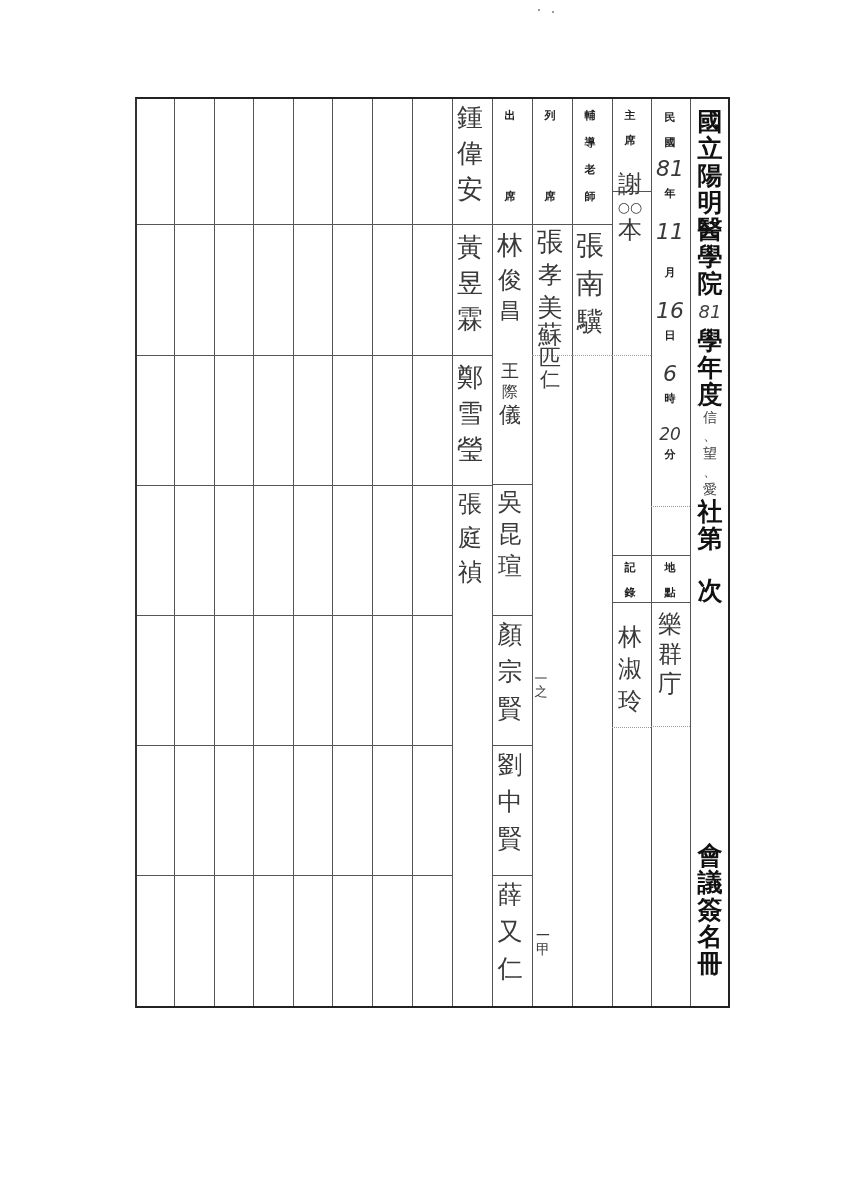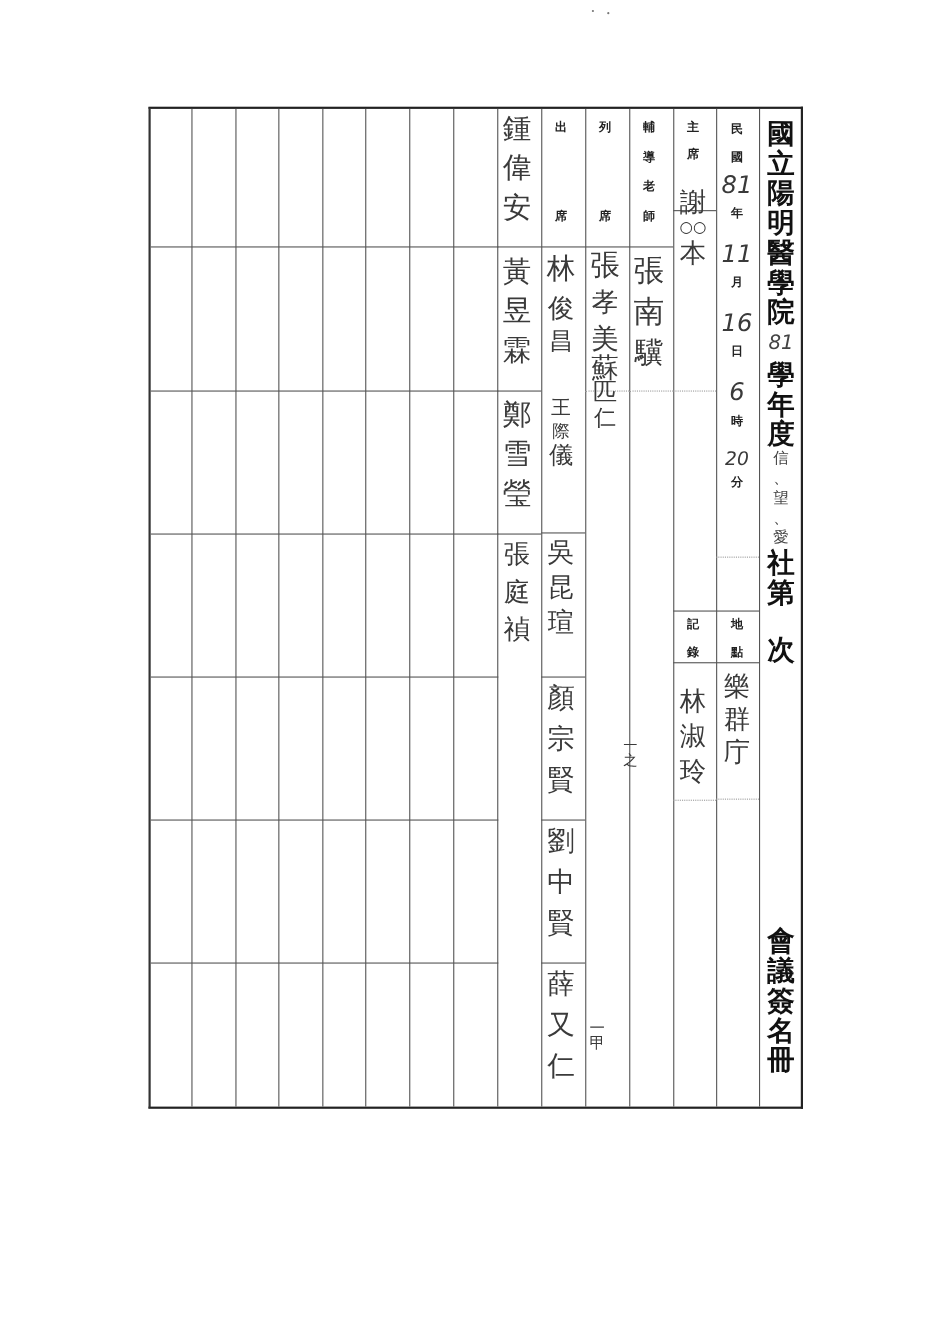--- a/index.html
+++ b/index.html
@@ -113,21 +113,21 @@
   <span class="ch">簽</span>
   <span class="ch">名</span>
   <span class="ch">冊</span>
 </div>
 
 <div class="vtext" style="left:650px;top:112px;width:40px;">
   <span class="label" style="margin-bottom:14px">民</span>
   <span class="label" style="margin-bottom:10px">國</span>
   <span class="hand-num" style="margin-bottom:8px">81</span>
   <span class="label" style="margin-bottom:22px">年</span>
-  <span class="hand-num" style="margin-bottom:8px">11</span>
+  <span class="hand-num" style="margin-bottom:24px">11</span>
   <span class="label" style="margin-bottom:22px">月</span>
   <span class="hand-num" style="margin-bottom:8px">16</span>
   <span class="label" style="margin-bottom:22px">日</span>
   <span class="hand-num" style="margin-bottom:8px">6</span>
   <span class="label" style="margin-bottom:22px">時</span>
   <span class="hand-num" style="font-size:17px;margin-bottom:6px">20</span>
   <span class="label">分</span>
 </div>
 
 <div class="vtext" style="left:650px;top:562px;width:40px;">
@@ -219,21 +219,21 @@
   <span class="hand" style="font-size:25px;margin-bottom:12px">中</span>
   <span class="hand" style="font-size:25px">賢</span>
 </div>
 
 <div class="vtext" style="left:490px;top:882px;width:40px;">
   <span class="hand" style="font-size:25px;margin-bottom:12px">薛</span>
   <span class="hand" style="font-size:25px;margin-bottom:12px">又</span>
   <span class="hand" style="font-size:25px">仁</span>
 </div>
 
-<div class="vtext" style="left:562px;top:672px;width:22px;">
+<div class="vtext" style="left:530px;top:672px;width:22px;">
   <span class="hand" style="font-size:13px">一之</span>
 </div>
 <div class="vtext" style="left:532px;top:928px;width:22px;">
   <span class="hand" style="font-size:14px">一甲</span>
 </div>
 
 <div class="vtext" style="left:450px;top:104px;width:40px;">
   <span class="hand" style="font-size:26px;margin-bottom:10px">鍾</span>
   <span class="hand" style="font-size:26px;margin-bottom:10px">偉</span>
   <span class="hand" style="font-size:26px">安</span>

